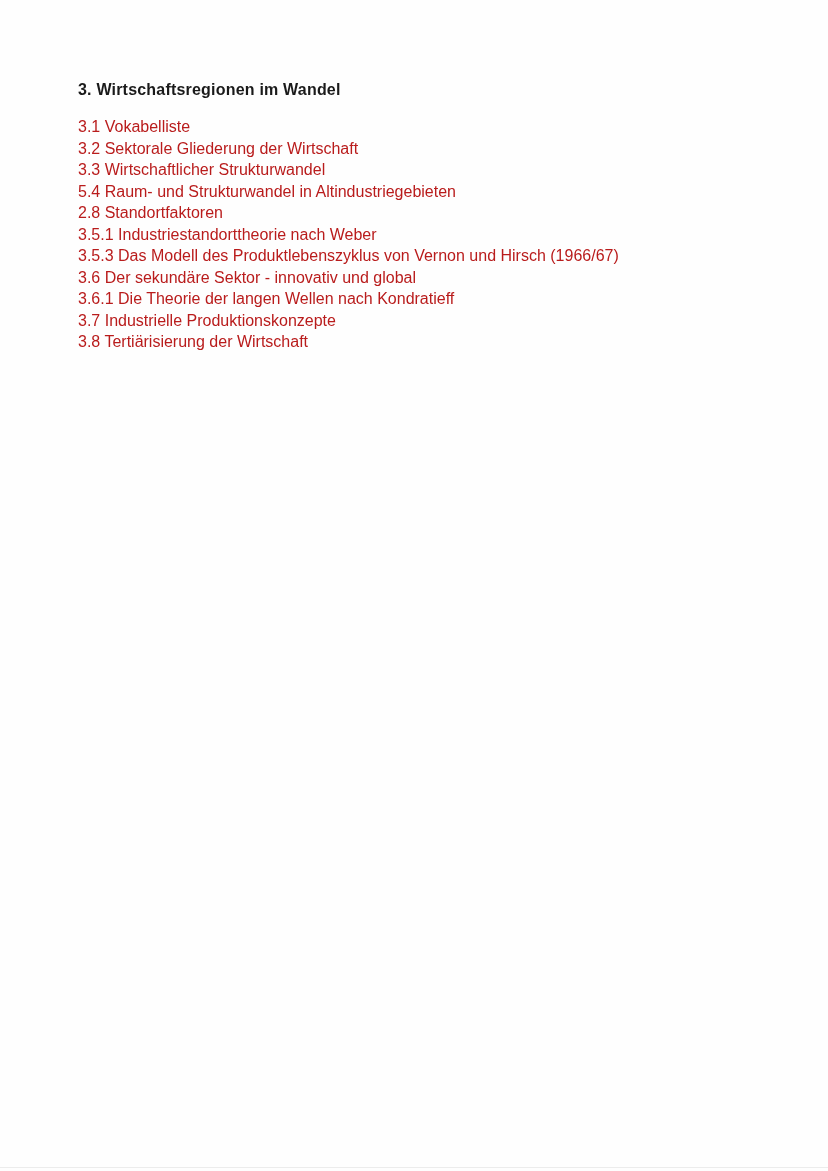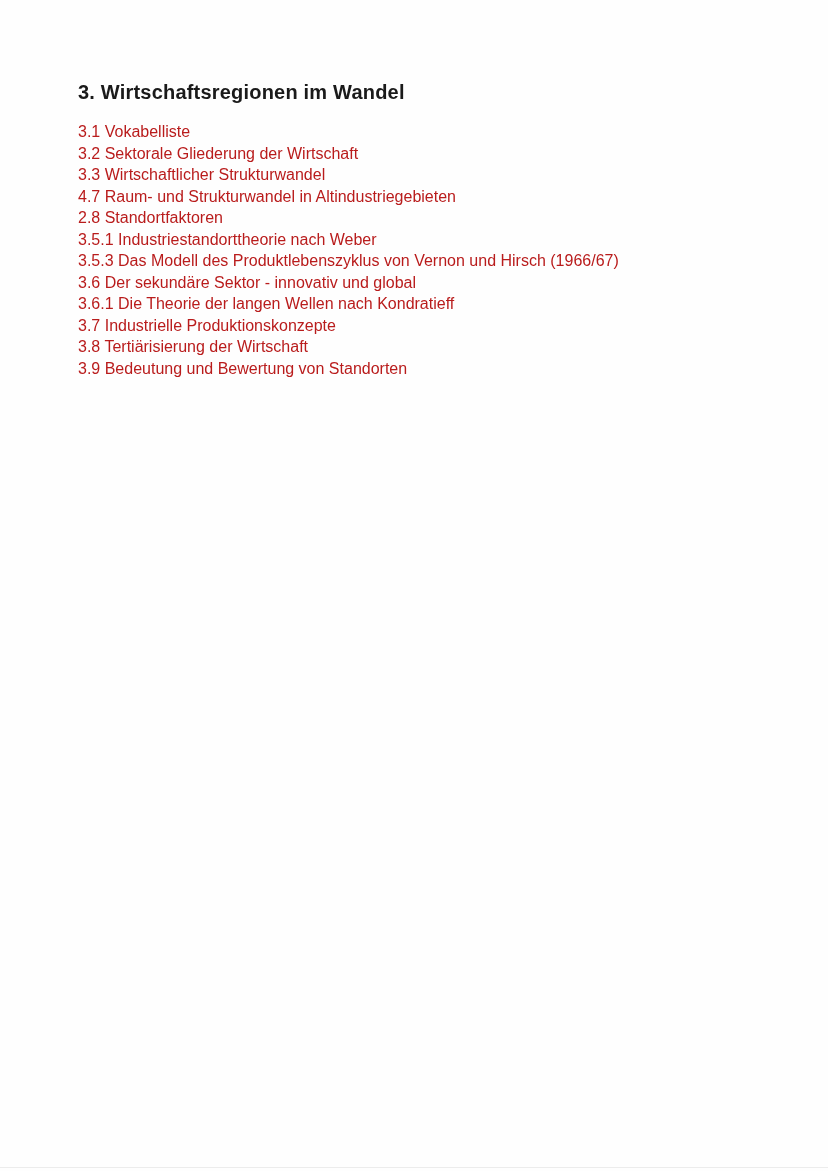--- a/index.html
+++ b/index.html
@@ -21,21 +21,21 @@
       height: 1171px;
       background: #fefefe;
     }
     .content {
       position: absolute;
       left: 78px;
       top: 81px;
       right: 60px;
     }
     .doc-heading {
-      font-size: 20px;
+      font-size: 16px;
       line-height: 1.15;
       font-weight: 700;
       margin: 0 0 17px 0;
       color: #1a1a1a;
       letter-spacing: 0.2px;
     }
     .toc-list {
       font-size: 16px;
       line-height: 21.5px;
       font-weight: 400;
@@ -58,27 +58,26 @@
 
 <div class="page">
   <div class="content">
 
     <h1 class="doc-heading">3. Wirtschaftsregionen im Wandel</h1>
 
     <div class="toc-list">
       <div class="toc-entry">3.1 Vokabelliste</div>
       <div class="toc-entry">3.2 Sektorale Gliederung der Wirtschaft</div>
       <div class="toc-entry">3.3 Wirtschaftlicher Strukturwandel</div>
-      <div class="toc-entry">4.7 Raum- und Strukturwandel in Altindustriegebieten</div>
+      <div class="toc-entry">5.4 Raum- und Strukturwandel in Altindustriegebieten</div>
       <div class="toc-entry">2.8 Standortfaktoren</div>
       <div class="toc-entry">3.5.1 Industriestandorttheorie nach Weber</div>
       <div class="toc-entry">3.5.3 Das Modell des Produktlebenszyklus von Vernon und Hirsch (1966/67)</div>
       <div class="toc-entry">3.6 Der sekundäre Sektor - innovativ und global</div>
       <div class="toc-entry">3.6.1 Die Theorie der langen Wellen nach Kondratieff</div>
       <div class="toc-entry">3.7 Industrielle Produktionskonzepte</div>
       <div class="toc-entry">3.8 Tertiärisierung der Wirtschaft</div>
-      <div class="toc-entry">3.9 Bedeutung und Bewertung von Standorten</div>
     </div>
 
   </div>
 
   <div class="page-bottom-edge"></div>
 </div>
 
 </body></html>

